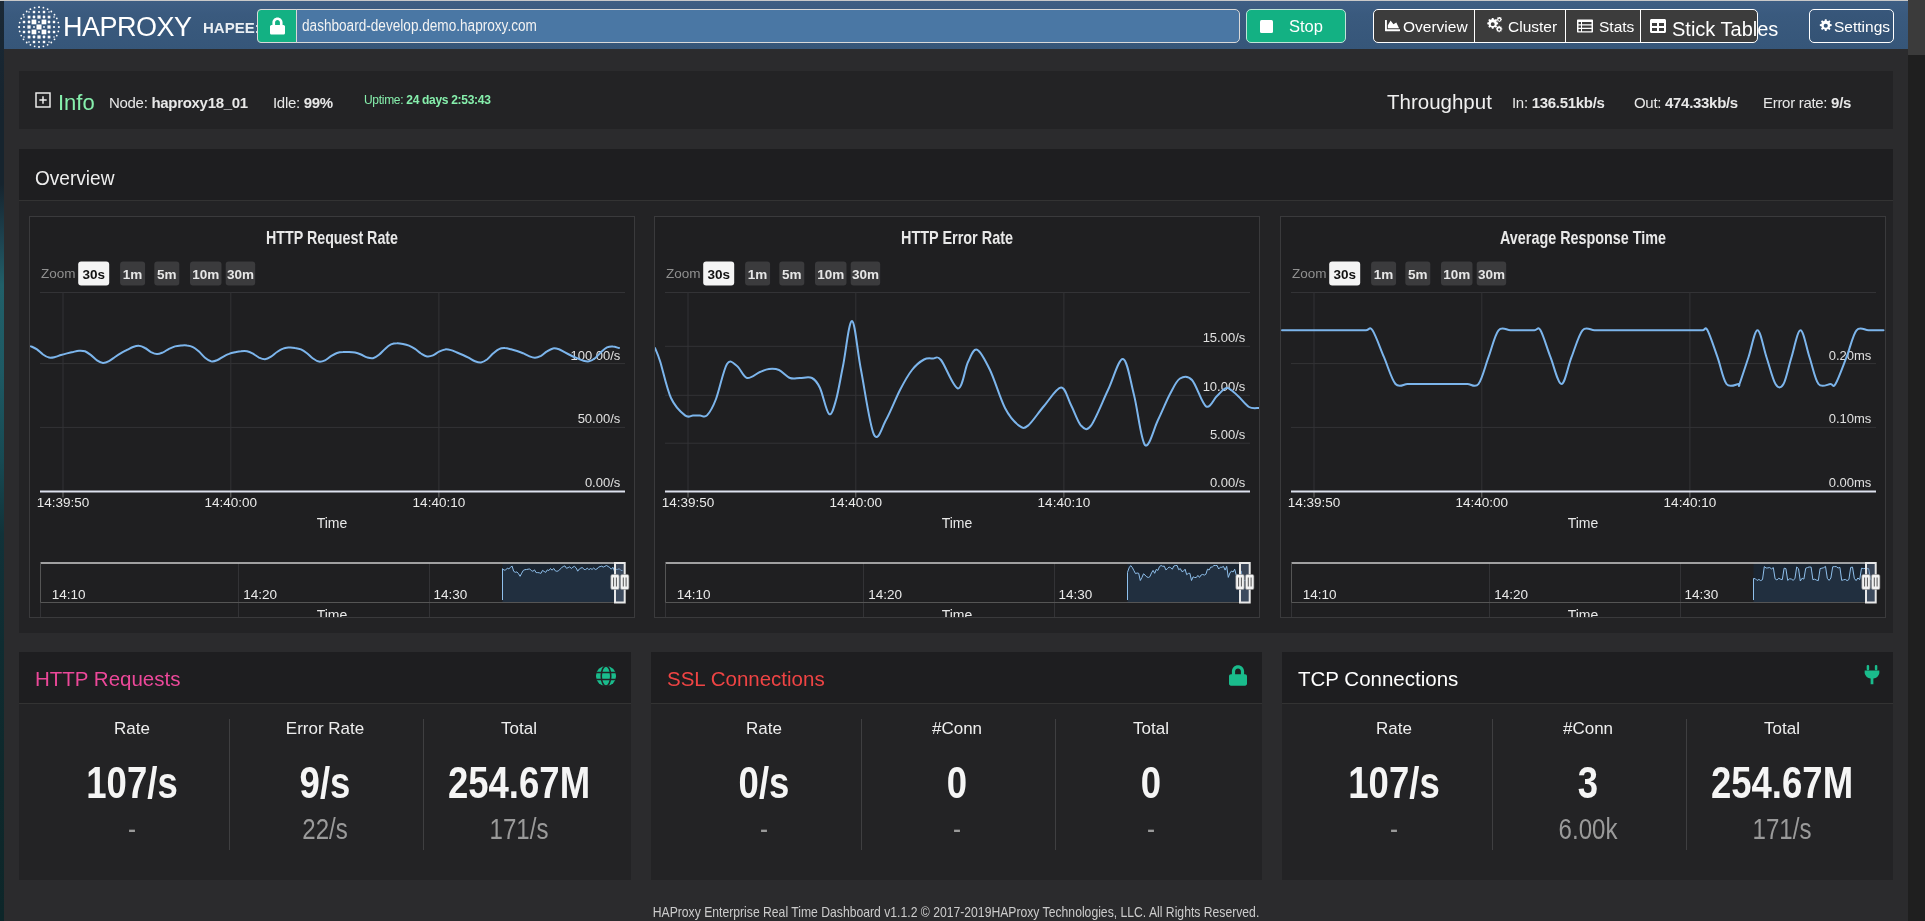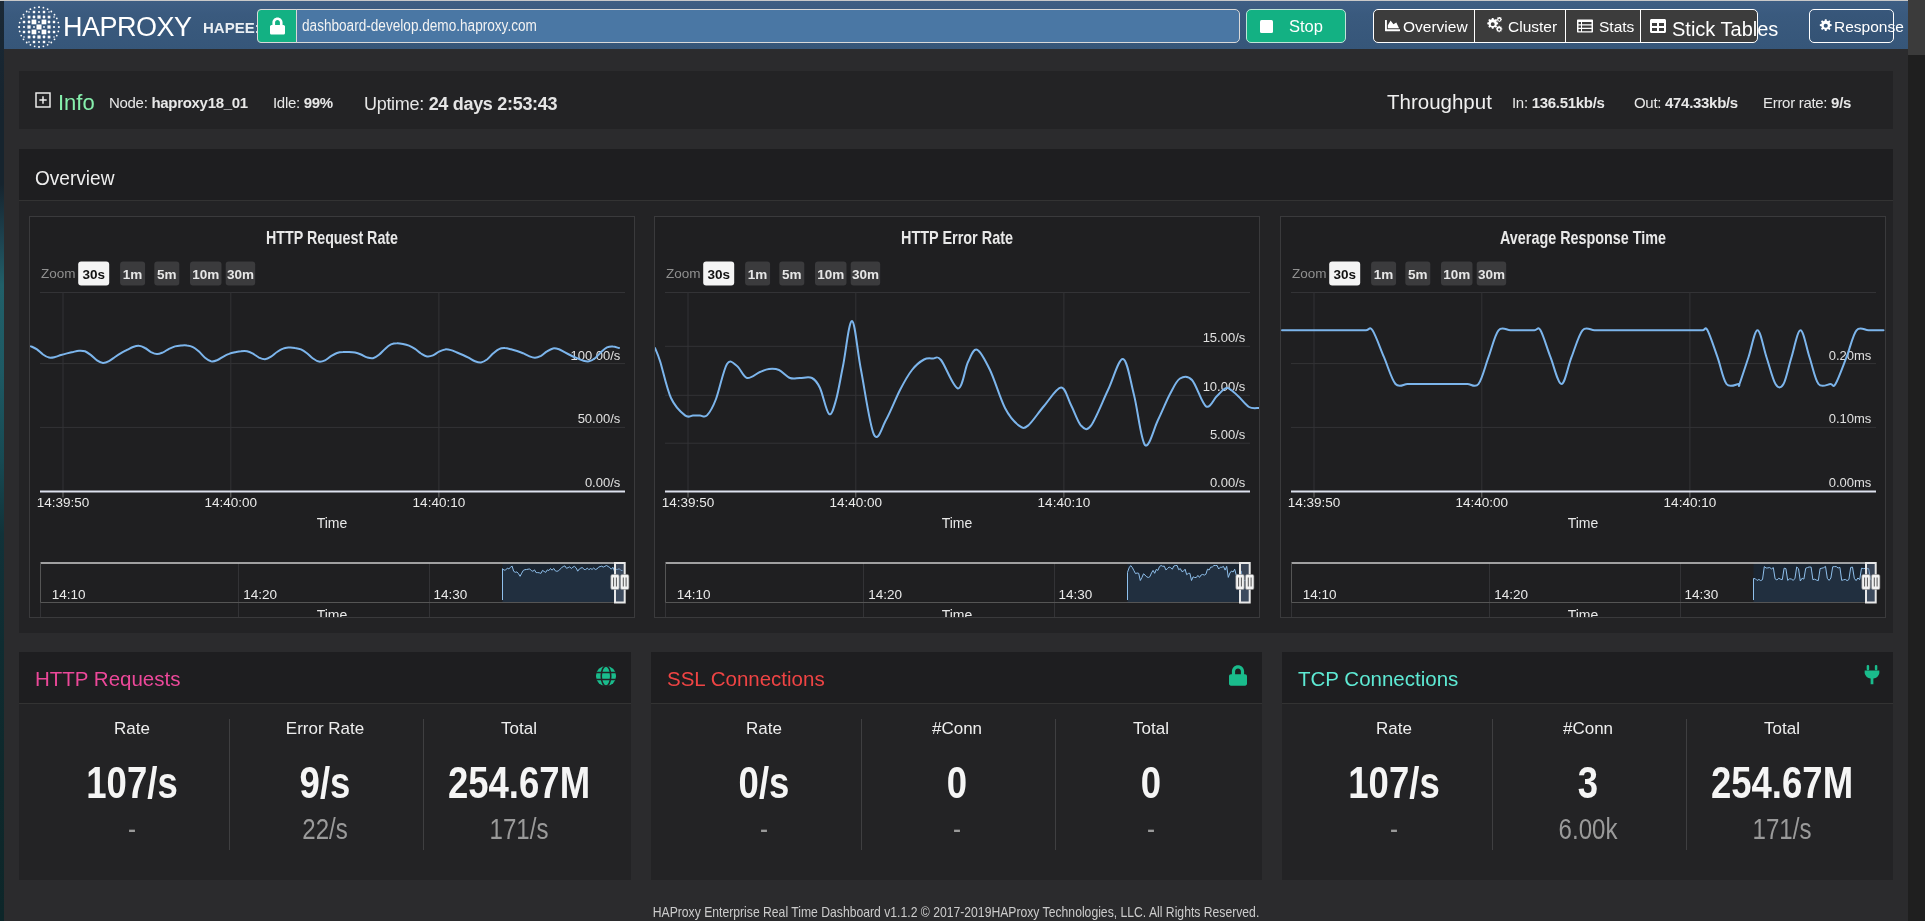--- a/index.html
+++ b/index.html
@@ -120,32 +120,32 @@
   </svg>
 <div class="t" style="left:1599px;top:17.5px;font-size:15.5px;color:#fff">Stats</div>
 <svg width="16" height="16" viewBox="0 0 512 512" style="position:absolute;left:1650px;top:18px">
     <path fill="#fff" d="M464 32H48C21.5 32 0 53.5 0 80v352c0 26.5 21.5 48 48 48h416c26.5 0 48-21.5 48-48V80c0-26.5-21.5-48-48-48zM224 416H64v-96h160v96zm0-160H64v-96h160v96zm224 160H288v-96h160v96zm0-160H288v-96h160v96z"></path>
   </svg>
 <div class="t" style="left:1672px;top:17.5px;font-size:20px;color:#fff">Stick Tables</div>
 <div class="abs" style="left:1809px;top:9px;width:85px;height:34px;background:rgba(0,0,0,0.04);border:1px solid #fff;border-radius:5px"></div>
 <svg width="15.5" height="15.5" viewBox="0 0 24 24" style="position:absolute;left:1818px;top:18px">
     <path fill="#fff" fill-rule="evenodd" d="M10.3 4.2l.4-2.4h2.6l.4 2.4 1.9.8 2-1.4 1.8 1.8-1.4 2 .8 1.9 2.4.4v2.6l-2.4.4-.8 1.9 1.4 2-1.8 1.8-2-1.4-1.9.8-.4 2.4h-2.6l-.4-2.4-1.9-.8-2 1.4-1.8-1.8 1.4-2-.8-1.9-2.4-.4v-2.6l2.4-.4.8-1.9-1.4-2 1.8-1.8 2 1.4zM12 15.2a3.2 3.2 0 100-6.4 3.2 3.2 0 000 6.4z"></path>
   </svg>
-<div class="t" style="left:1834px;top:17.5px;font-size:15.5px;color:#fff">Response</div>
+<div class="t" style="left:1834px;top:17.5px;font-size:15.5px;color:#fff">Settings</div>
 <div class="abs" style="left:1908px;top:0;width:17px;height:921px;background:#1f1f1f"></div>
 <div class="abs" style="left:1908px;top:0;width:17px;height:55px;background:#3b3b3b"></div>
 <div class="abs" style="left:19px;top:71px;width:1874px;height:58px;background:#232325"></div>
 <svg width="16" height="16" viewBox="0 0 24 24" style="position:absolute;left:35px;top:92px">
     <rect x="1.5" y="1.5" width="21" height="21" fill="none" stroke="#efefef" stroke-width="2.2"></rect>
     <path d="M12 6.5 V17.5 M6.5 12 H17.5" stroke="#efefef" stroke-width="2.2"></path>
   </svg>
 <div class="t" style="left:58px;top:90px;font-size:22px;color:#86efac">Info</div>
 <div class="t" style="left:109px;top:93.5px;font-size:15px;letter-spacing:-0.3px;color:#e8e8e8">Node: <b>haproxy18_01</b></div>
 <div class="t" style="left:273px;top:93.5px;font-size:15px;letter-spacing:-0.3px;color:#e8e8e8">Idle: <b>99%</b></div>
-<div class="t" style="left:364px;top:93.5px;font-size:18px;letter-spacing:-0.3px;color:#e5e5e5">Uptime: <b>24 days 2:53:43</b></div>
+<div class="t" style="left:364px;top:93.5px;font-size:12px;letter-spacing:-0.3px;color:#86efac">Uptime: <b>24 days 2:53:43</b></div>
 <div class="t" style="left:1387px;top:89.5px;font-size:20.5px;color:#f0f0f0">Throughput</div>
 <div class="t" style="left:1512px;top:93.5px;font-size:15px;letter-spacing:-0.3px;color:#e8e8e8">In: <b>136.51kb/s</b></div>
 <div class="t" style="left:1634px;top:93.5px;font-size:15px;letter-spacing:-0.3px;color:#e8e8e8">Out: <b>474.33kb/s</b></div>
 <div class="t" style="left:1763px;top:93.5px;font-size:15px;letter-spacing:-0.3px;color:#e8e8e8">Error rate: <b>9/s</b></div>
 <div class="abs" style="left:19px;top:149px;width:1874px;height:484px;background:#232325"></div>
 <div class="abs" style="left:19px;top:149px;width:1874px;height:52px;background:#1e1e20;border-bottom:1px solid #333"></div>
 <div class="t" style="left:35px;top:166px;font-size:20.5px;transform:scaleX(0.93);transform-origin:0 50%;color:#ededed">Overview</div>
 <div class="abs" style="left:28.5px;top:216px;width:606px;height:402px;border:1px solid #3a3a3c"></div>
 <svg width="604" height="400" viewBox="0 0 604 400" style="position:absolute;left:29.5px;top:217px">
 <rect x="0" y="0" width="604" height="400" fill="#1f1f21"></rect>
@@ -344,21 +344,21 @@
 <div class="t" style="left:764px;top:758px;transform:translateX(-50%) scaleX(0.83);font-size:44px;font-weight:bold;color:#f5f5f5">0/s</div>
 <div class="t" style="left:764px;top:813px;transform:translateX(-50%) scaleX(0.83);font-size:29px;color:#9a9a9a">-</div>
 <div class="t" style="left:957px;top:719px;transform:translateX(-50%);font-size:17px;color:#eee">#Conn</div>
 <div class="t" style="left:957px;top:758px;transform:translateX(-50%) scaleX(0.83);font-size:44px;font-weight:bold;color:#f5f5f5">0</div>
 <div class="t" style="left:957px;top:813px;transform:translateX(-50%) scaleX(0.83);font-size:29px;color:#9a9a9a">-</div>
 <div class="t" style="left:1151px;top:719px;transform:translateX(-50%);font-size:17px;color:#eee">Total</div>
 <div class="t" style="left:1151px;top:758px;transform:translateX(-50%) scaleX(0.83);font-size:44px;font-weight:bold;color:#f5f5f5">0</div>
 <div class="t" style="left:1151px;top:813px;transform:translateX(-50%) scaleX(0.83);font-size:29px;color:#9a9a9a">-</div>
 <div class="abs" style="left:1282px;top:652px;width:611px;height:228px;background:#232325"></div>
 <div class="abs" style="left:1282px;top:652px;width:611px;height:52px;background:#1e1e20;border-bottom:1px solid #333"></div>
-<div class="t" style="left:1298px;top:667px;font-size:20.5px;color:#5eead4">TCP Connections</div>
+<div class="t" style="left:1298px;top:667px;font-size:20.5px;color:#ffffff">TCP Connections</div>
 <svg width="22" height="22" viewBox="0 0 24 24" style="position:absolute;left:1861px;top:664px">
     <g fill="#1abc8c">
       <rect x="6.2" y="1" width="2.7" height="6" rx="1.2"></rect>
       <rect x="15.1" y="1" width="2.7" height="6" rx="1.2"></rect>
       <path d="M4 7h16v3a8 8 0 01-6.5 5.9V22h-3v-6.1A8 8 0 014 10z"></path>
     </g>
   </svg>
 <div class="abs" style="left:1492px;top:719px;width:1px;height:131px;background:#3f3f41"></div>
 <div class="abs" style="left:1686px;top:719px;width:1px;height:131px;background:#3f3f41"></div>
 <div class="t" style="left:1394px;top:719px;transform:translateX(-50%);font-size:17px;color:#eee">Rate</div>

